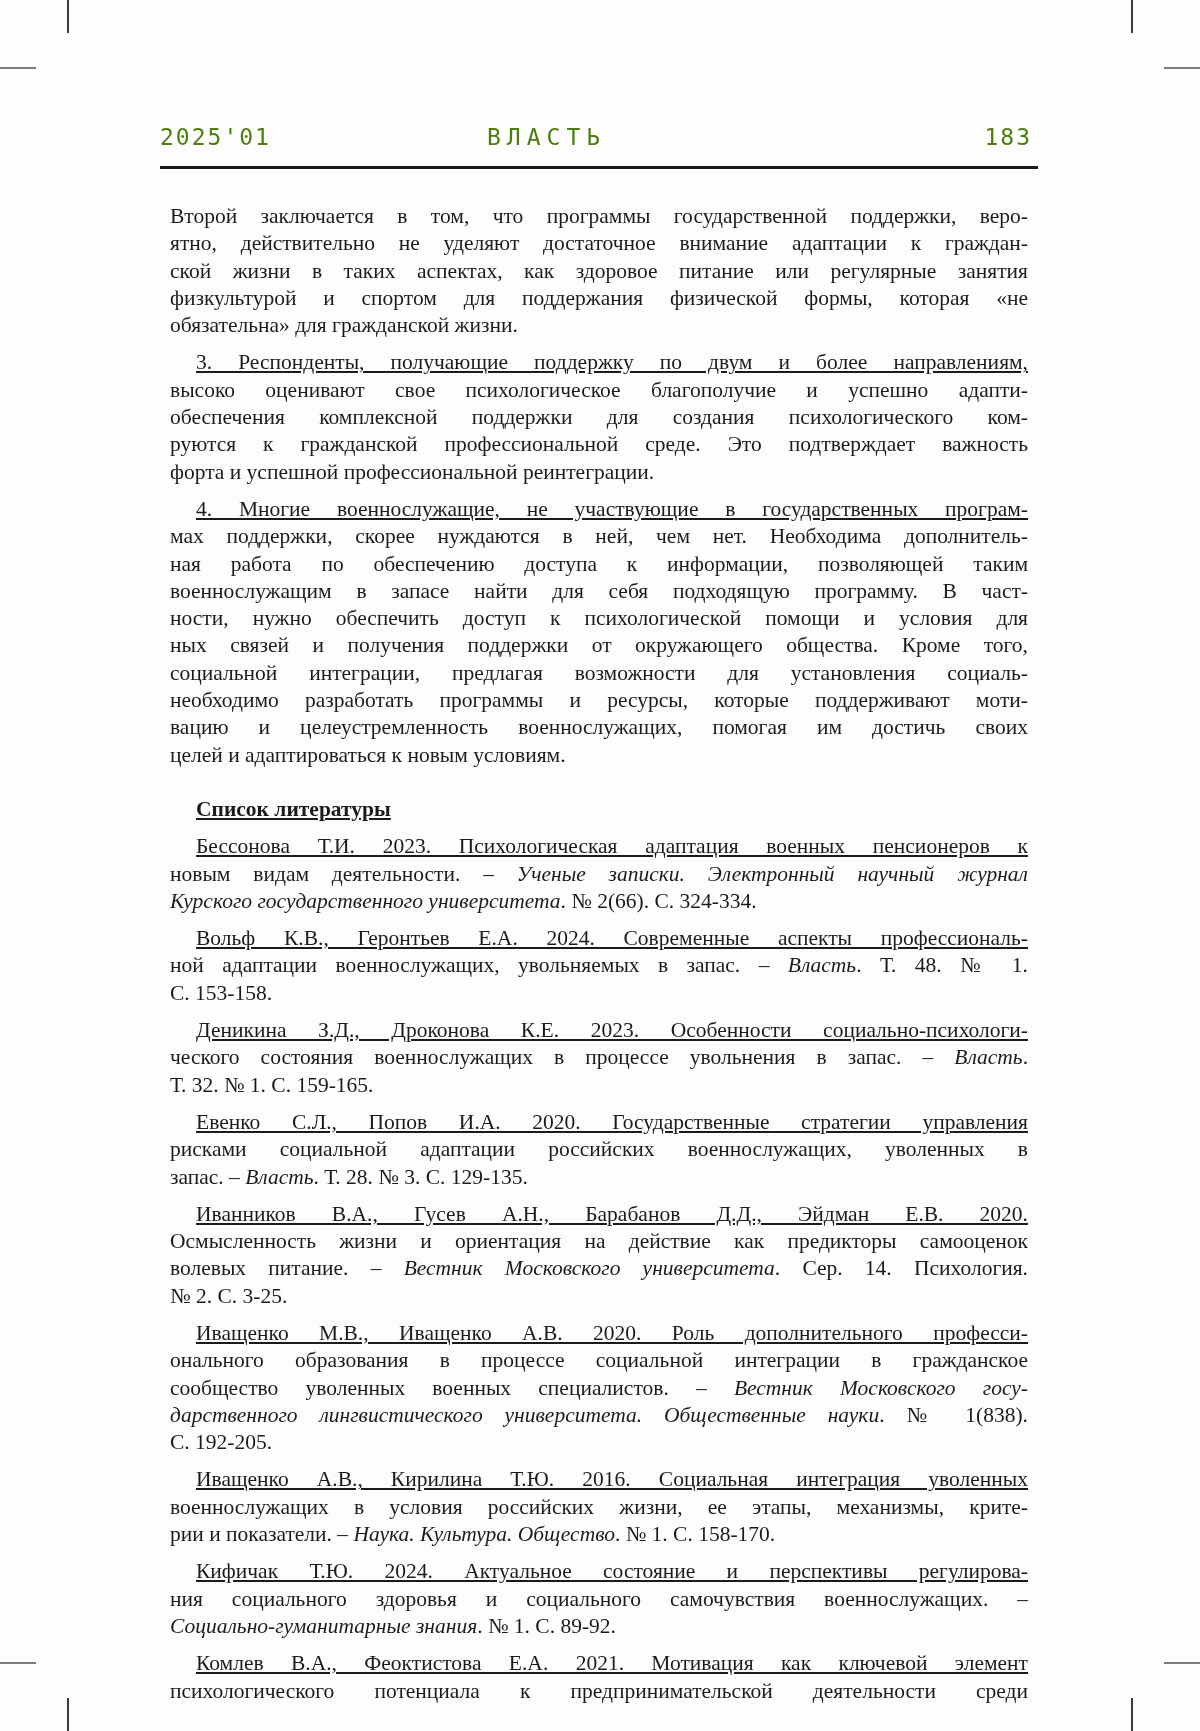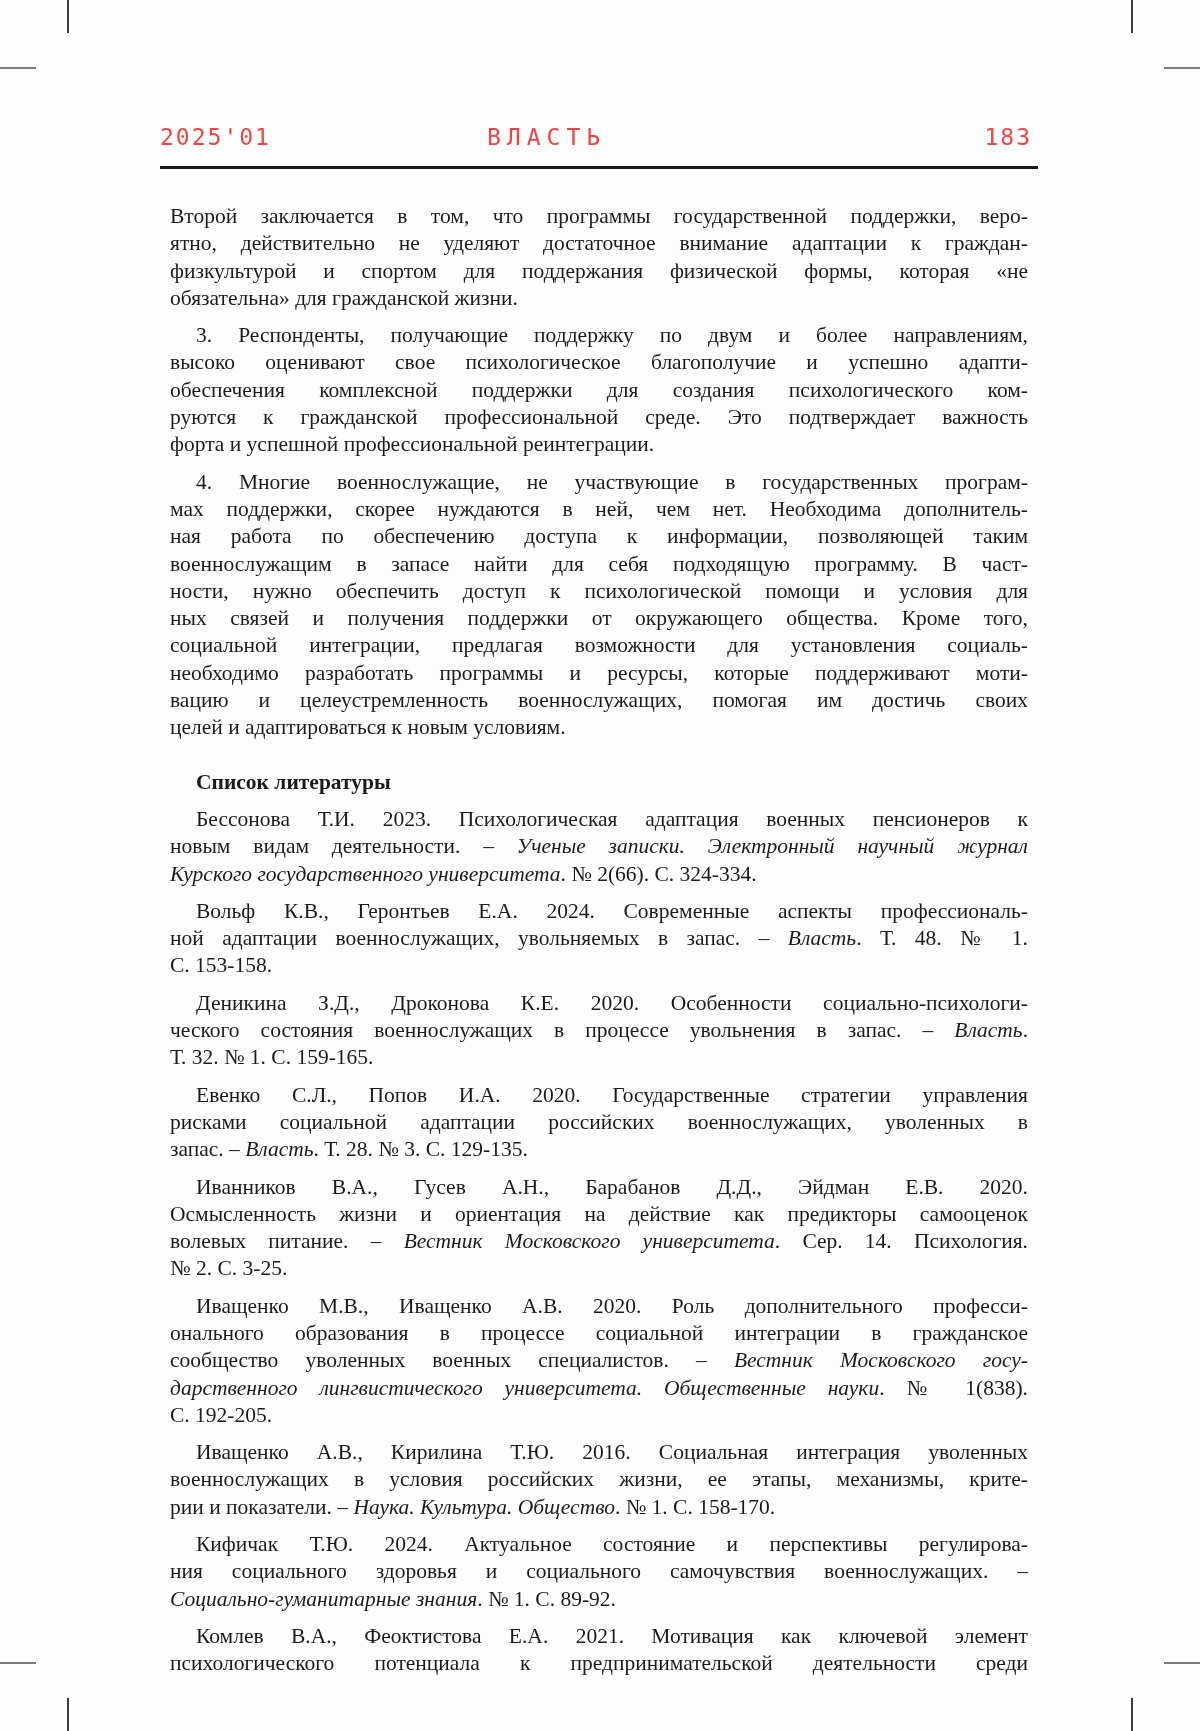--- a/index.html
+++ b/index.html
@@ -20,21 +20,21 @@
   #tr-v { left: 1131px; top: 0; }
   #tr-h { right: 0; top: 67px; }
   #bl-v { left: 67px; bottom: 0; }
   #bl-h { left: 0; top: 1662px; }
   #br-v { left: 1131px; bottom: 0; }
   #br-h { right: 0; top: 1662px; }
   
   .runhead {
     position: absolute; left: 160px; top: 124px; width: 878px; height: 34px;
     font-family: "DejaVu Sans Mono", monospace;
-    font-size: 23px; letter-spacing: 2px; color: #ef4444;
+    font-size: 23px; letter-spacing: 2px; color: #4d7c0f;
   }
   .runhead .issue { position: absolute; left: 0; top: 0; }
   .runhead .journal { position: absolute; left: 327px; top: 0; letter-spacing: 6px; }
   .runhead .pageno { position: absolute; right: 6px; top: 0; }
   .headrule {
     position: absolute; left: 160px; top: 166px; width: 878px; height: 3px;
     background: #1a1a1a;
   }
   
   .column {
@@ -42,21 +42,21 @@
     font-size: 21.5px; line-height: 27.3px;
   }
   .blk { margin: 10px; }
   .blk.heading { margin-top: 27px; }
   .blk.heading .line { font-weight: bold; text-align-last: left; }
   .line {
     text-align: justify;
     text-align-last: justify;
   }
   .line.last { text-align-last: left; }
-  .line.ind { text-indent: 26px; }
+  .line.ind { text-indent: 26px; text-decoration: underline; }
   .it { font-style: italic; }
   .rm { font-style: normal; }
 </style>
 </head>
 <body>
 
 <div class="mark v" id="tl-v"></div>
 <div class="mark h" id="tl-h"></div>
 <div class="mark v" id="tr-v"></div>
 <div class="mark h" id="tr-h"></div>
@@ -69,20 +69,21 @@
   <span class="issue">2025'01</span>
   <span class="journal">ВЛАСТЬ</span>
   <span class="pageno">183</span>
 </div>
 <div class="headrule"></div>
 
 <div class="column">
     <div class="blk para">
       <div class="line"><span class="rm">Второй заключается в том, что программы государственной поддержки, веро-</span></div>
       <div class="line"><span class="rm">ятно, действительно не уделяют достаточное внимание адаптации к граждан-</span></div>
+      <div class="line"><span class="rm">ской жизни в таких аспектах, как здоровое питание или регулярные занятия</span></div>
       <div class="line"><span class="rm">физкультурой и спортом для поддержания физической формы, которая «не</span></div>
       <div class="line last"><span class="rm">обязательна» для гражданской жизни.</span></div>
     </div>
     <div class="blk para">
       <div class="line ind"><span class="rm">3. Респонденты, получающие поддержку по двум и более направлениям,</span></div>
       <div class="line"><span class="rm">высоко оценивают свое психологическое благополучие и успешно адапти-</span></div>
       <div class="line"><span class="rm">обеспечения комплексной поддержки для создания психологического ком-</span></div>
       <div class="line"><span class="rm">руются к гражданской профессиональной среде. Это подтверждает важность</span></div>
       <div class="line last"><span class="rm">форта и успешной профессиональной реинтеграции.</span></div>
     </div>
@@ -105,21 +106,21 @@
       <div class="line ind"><span class="rm">Бессонова Т.И. 2023. Психологическая адаптация военных пенсионеров к</span></div>
       <div class="line"><span class="rm">новым видам деятельности. – </span><span class="it">Ученые записки. Электронный научный журнал</span></div>
       <div class="line last"><span class="it">Курского государственного университета</span><span class="rm">. № 2(66). С. 324-334.</span></div>
     </div>
     <div class="blk para">
       <div class="line ind"><span class="rm">Вольф К.В., Геронтьев Е.А. 2024. Современные аспекты профессиональ-</span></div>
       <div class="line"><span class="rm">ной адаптации военнослужащих, увольняемых в запас. – </span><span class="it">Власть</span><span class="rm">. Т. 48. № 1.</span></div>
       <div class="line last"><span class="rm">С. 153-158.</span></div>
     </div>
     <div class="blk para">
-      <div class="line ind"><span class="rm">Деникина З.Д., Дроконова К.Е. 2020. Особенности социально-психологи-</span></div>
+      <div class="line ind"><span class="rm">Деникина З.Д., Дроконова К.Е. 2023. Особенности социально-психологи-</span></div>
       <div class="line"><span class="rm">ческого состояния военнослужащих в процессе увольнения в запас. – </span><span class="it">Власть</span><span class="rm">.</span></div>
       <div class="line last"><span class="rm">Т. 32. № 1. С. 159-165.</span></div>
     </div>
     <div class="blk para">
       <div class="line ind"><span class="rm">Евенко С.Л., Попов И.А. 2020. Государственные стратегии управления</span></div>
       <div class="line"><span class="rm">рисками социальной адаптации российских военнослужащих, уволенных в</span></div>
       <div class="line last"><span class="rm">запас. – </span><span class="it">Власть</span><span class="rm">. Т. 28. № 3. С. 129-135.</span></div>
     </div>
     <div class="blk para">
       <div class="line ind"><span class="rm">Иванников В.А., Гусев А.Н., Барабанов Д.Д., Эйдман Е.В. 2020.</span></div>

